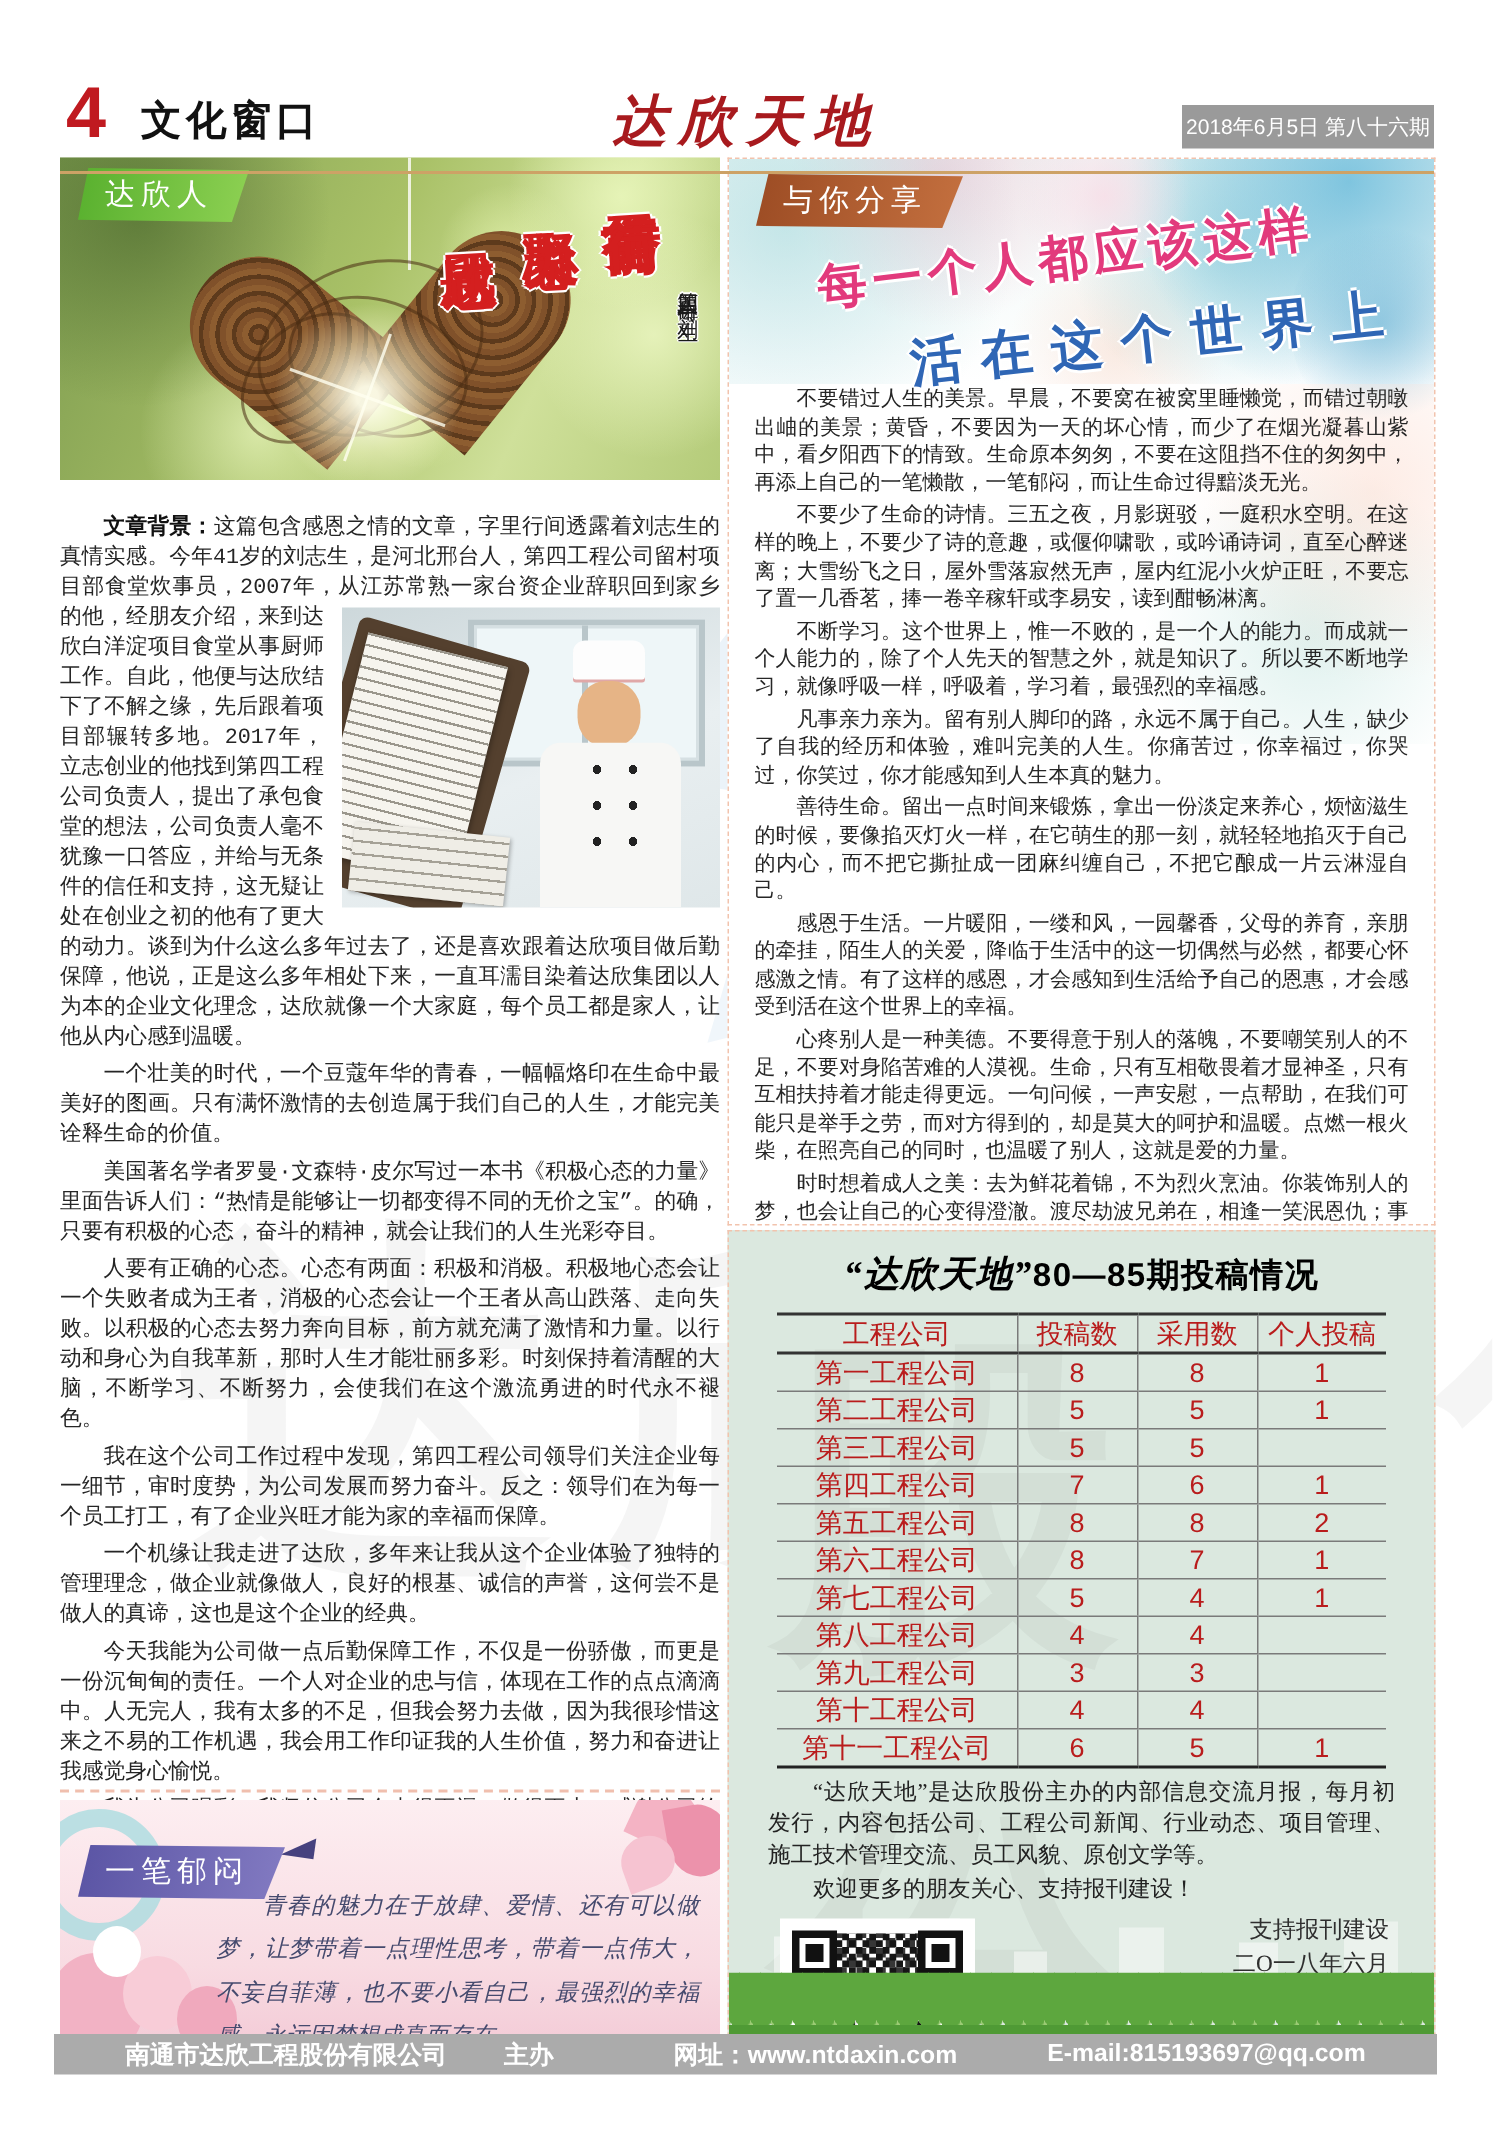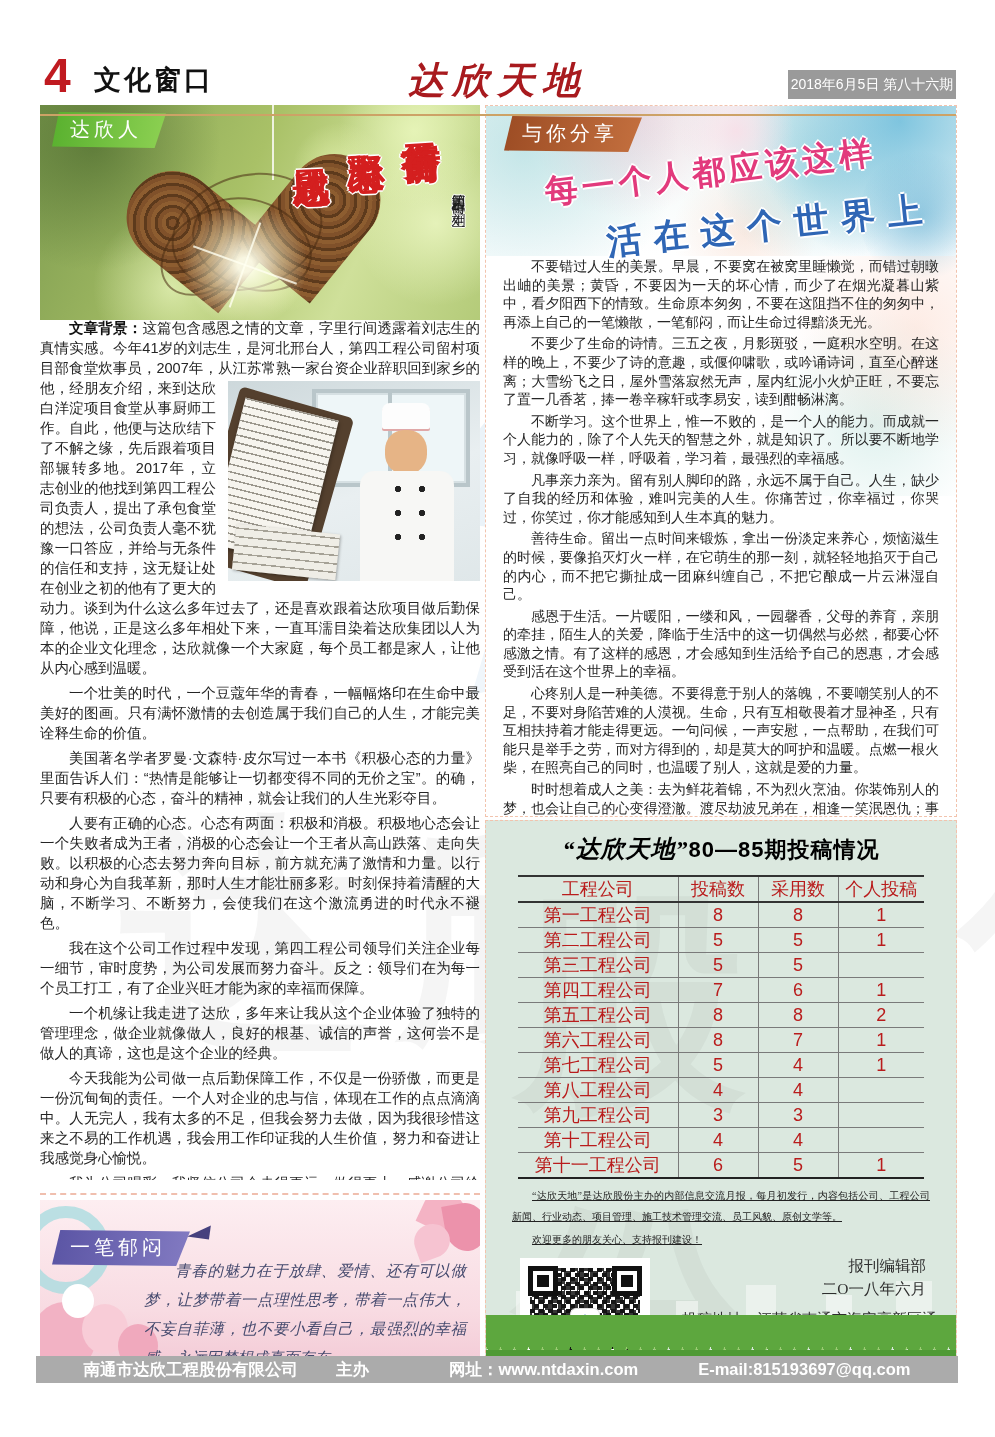--- a/index.html
+++ b/index.html
@@ -59,23 +59,23 @@
   .flare::after{width:2px;height:90px;transform:translate(-50%,-50%) rotate(20deg);}
   .calli{position:absolute;writing-mode:vertical-rl;color:#d41f1f;font-weight:bold;z-index:4;
          font-family:"Liberation Serif","DejaVu Serif",serif;
          text-shadow:1.5px 0 #fff,-1.5px 0 #fff,0 1.5px #fff,0 -1.5px #fff;}
   .c-right{right:35px;top:7px;font-size:40px;transform:rotate(-4deg);}
   .c-mid{right:92px;top:20px;font-size:37px;transform:rotate(-3deg);}
   .c-left{right:147px;top:35px;font-size:37px;transform:rotate(-3deg);}
   .byline{position:absolute;right:12px;top:78px;writing-mode:vertical-rl;font-size:14px;color:#1a1a1a;
           letter-spacing:2px;z-index:4;text-shadow:1px 0 #fff,-1px 0 #fff,0 1px #fff,0 -1px #fff;}
   
-  .article{position:absolute;left:40px;top:318px;width:440px;height:862px;overflow:hidden;z-index:1;
+  .article{position:absolute;left:40px;top:342px;width:440px;height:862px;overflow:hidden;z-index:1;
            font-size:14.5px;line-height:20px;text-align:justify;color:#252525;
-           font-family:Liberation Sans, sans-serif;}
+           font-family:Liberation Mono, monospace;}
   .article p{margin:0 0 5px 0;text-indent:2em;}
   .article .lead{font-weight:bold;color:#111;}
   .inset{display:block;float:right;width:252px;height:200px;margin:3px 0 6px 12px;position:relative;
          overflow:hidden;background:linear-gradient(160deg,#cdd8db,#e9eff1 55%,#dfe7e9);}
   .ip-win{position:absolute;right:10px;top:8px;width:150px;height:90px;background:#eef6f8;
           border:4px solid #b9c6ca;box-shadow:inset 0 0 0 2px #d6e0e3;}
   .ip-win::before{content:"";position:absolute;left:48%;top:0;bottom:0;width:4px;background:#b9c6ca;}
   .chef{position:absolute;right:18px;top:22px;width:110px;height:178px;}
   .chef .hat{position:absolute;left:30px;top:0;width:48px;height:26px;background:#fdfdfd;
              border-radius:8px 8px 2px 2px;box-shadow:0 2px 0 #e0a8a8;}
@@ -156,23 +156,23 @@
              font-weight:bold;color:#000000;letter-spacing:1px;}
   .tbl-title .calliq{font-family:"Liberation Serif","DejaVu Serif",serif;font-style:italic;font-size:24px;}
   table.sub{position:relative;z-index:2;border-collapse:collapse;margin:10px auto 0;width:406px;
             font-size:18px;color:#b91c1c;table-layout:fixed;}
   table.sub th{font-weight:normal;border-top:2px solid #333;border-bottom:2px solid #333;
                height:20px;padding:0;}
   table.sub td{border-bottom:1px solid #7a7a7a;height:17px;padding:0;text-align:center;}
   table.sub th+th,table.sub td+td{border-left:1px solid #7a7a7a;}
   table.sub tr:last-child td{border-bottom:2.5px solid #222;}
   .colA{width:160px;} .colB{width:80px;} .colC{width:80px;} .colD{width:86px;}
-  .about,.welcome{position:relative;z-index:2;margin:6px 26px 0;font-size:10px;line-height:21px;
+  .about,.welcome{position:relative;z-index:2;margin:6px 26px 0;font-size:15px;line-height:21px;
         text-align:justify;text-indent:2em;color:#222;
-        font-family:"Liberation Serif","DejaVu Serif",serif;text-decoration:underline;}
+        font-family:"Liberation Serif","DejaVu Serif",serif;}
   .welcome{margin-top:2px;}
   .bottom-row{position:relative;z-index:2;display:flex;margin:4px 16px 0 40px;}
   .qr-block{width:152px;flex:none;}
   .qr{width:118px;height:118px;background:#fff;position:relative;margin-top:10px;
       box-shadow:0 0 0 6px #fff;}
   .qr-pat{position:absolute;inset:4px;
           background:repeating-conic-gradient(#161616 0% 25%,#fff 0% 50%) 0 0/9px 9px;}
   .qr-pat::after{content:"";position:absolute;inset:0;
           background:repeating-conic-gradient(rgba(20,20,20,.85) 0% 25%,transparent 0% 50%) 2px 3px/13px 13px;}
   .fp{position:absolute;width:20px;height:20px;border:5px solid #111;background:#fff;}
@@ -402,21 +402,21 @@
           <div class="fp fp-bl"></div>
           <div class="qr-logo"></div>
         </div>
         <div class="qr-caption">
           <div>关注达欣集团微信，</div>
           <div>浏览企业带来的最新资讯</div>
         </div>
       </div>
       <div class="rb">
         <div class="signoff">
-          <div>报刊编辑部</div>
+          <div>支持报刊建设</div>
           <div>二O一八年六月</div>
         </div>
         <div class="contacts">
           <div class="c-row">
               <span class="c-label">投稿地址：</span>
               <span class="c-value">江苏省南通市海安高新区通阳东路10号</span>
             </div>
           <div class="c-row">
               <span class="c-label">邮　　编：</span>
               <span class="c-value">226671</span>

